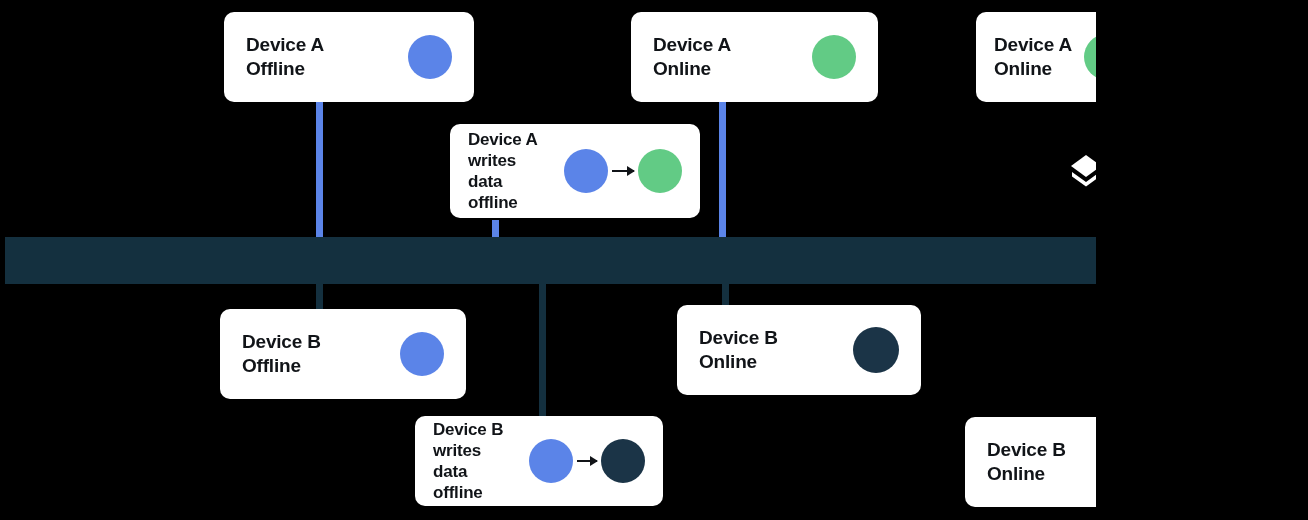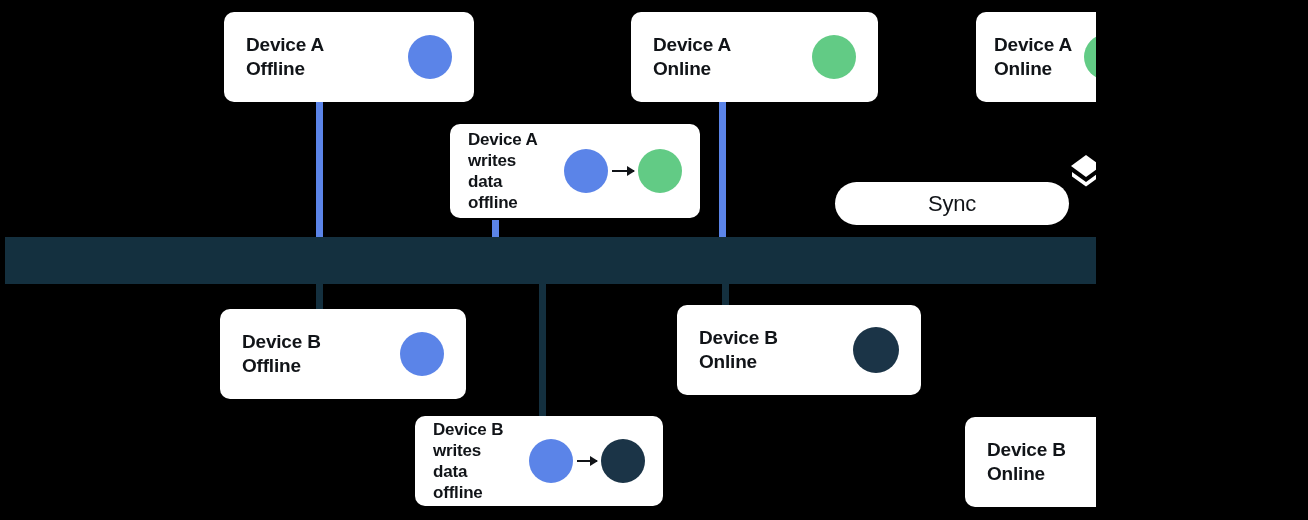--- a/index.html
+++ b/index.html
@@ -172,23 +172,20 @@
   <div class="card" style="left:976px; top:12px; width:246px; height:90px; padding:0 18px;">
     <div class="card-label">Device A
 Online</div>
     <div class="dots">
       <span class="dot green" style="width:46px; height:46px;"></span>
       <span class="mini-arrow" style="width:20px;"></span>
       <span class="dot dark" style="width:46px; height:46px;"></span>
     </div>
   </div>
 
-  <div class="sync-pill" style="left:835px; top:182px; width:234px; height:43px;">
-    <span class="sync-label">Sync</span>
-  </div>
 
   <svg class="layers-icon" style="left:1068px; top:153px;" width="36" height="34" viewBox="0 0 36 34">
     <polygon points="18,2 33,13 18,24 3,13" fill="#ffffff"></polygon>
     <path d="M4 19 L18 29 L32 19 L32 23.5 L18 33.5 L4 23.5 Z" fill="#ffffff"></path>
   </svg>
 
   <div class="card" style="left:220px; top:309px; width:246px; height:90px;">
     <div class="card-label">Device B
 Offline</div>
     <div class="dots">

